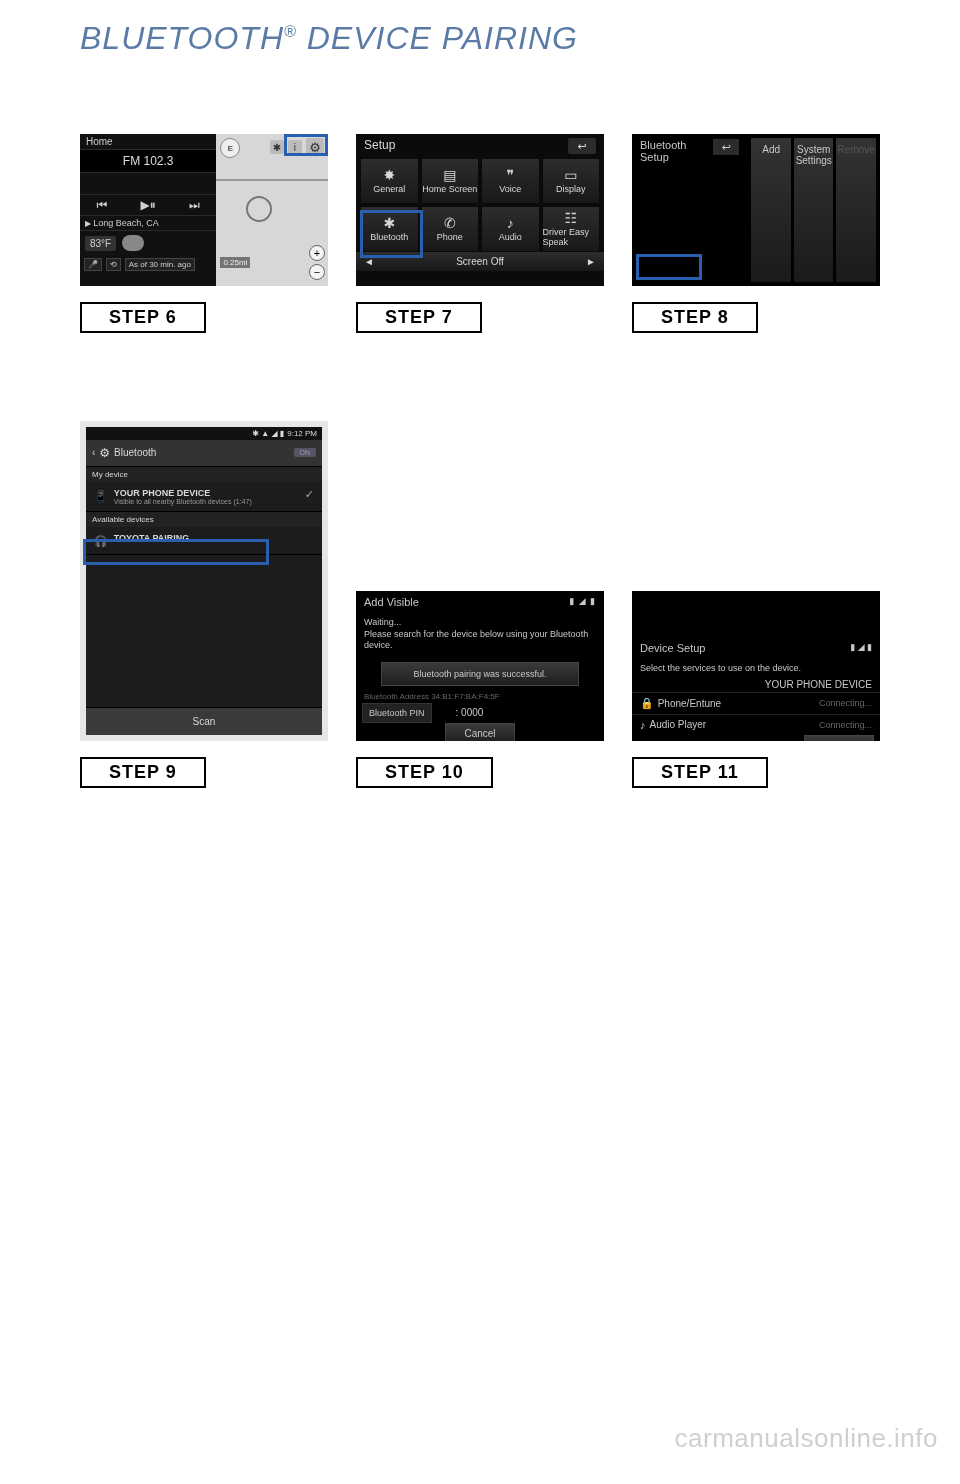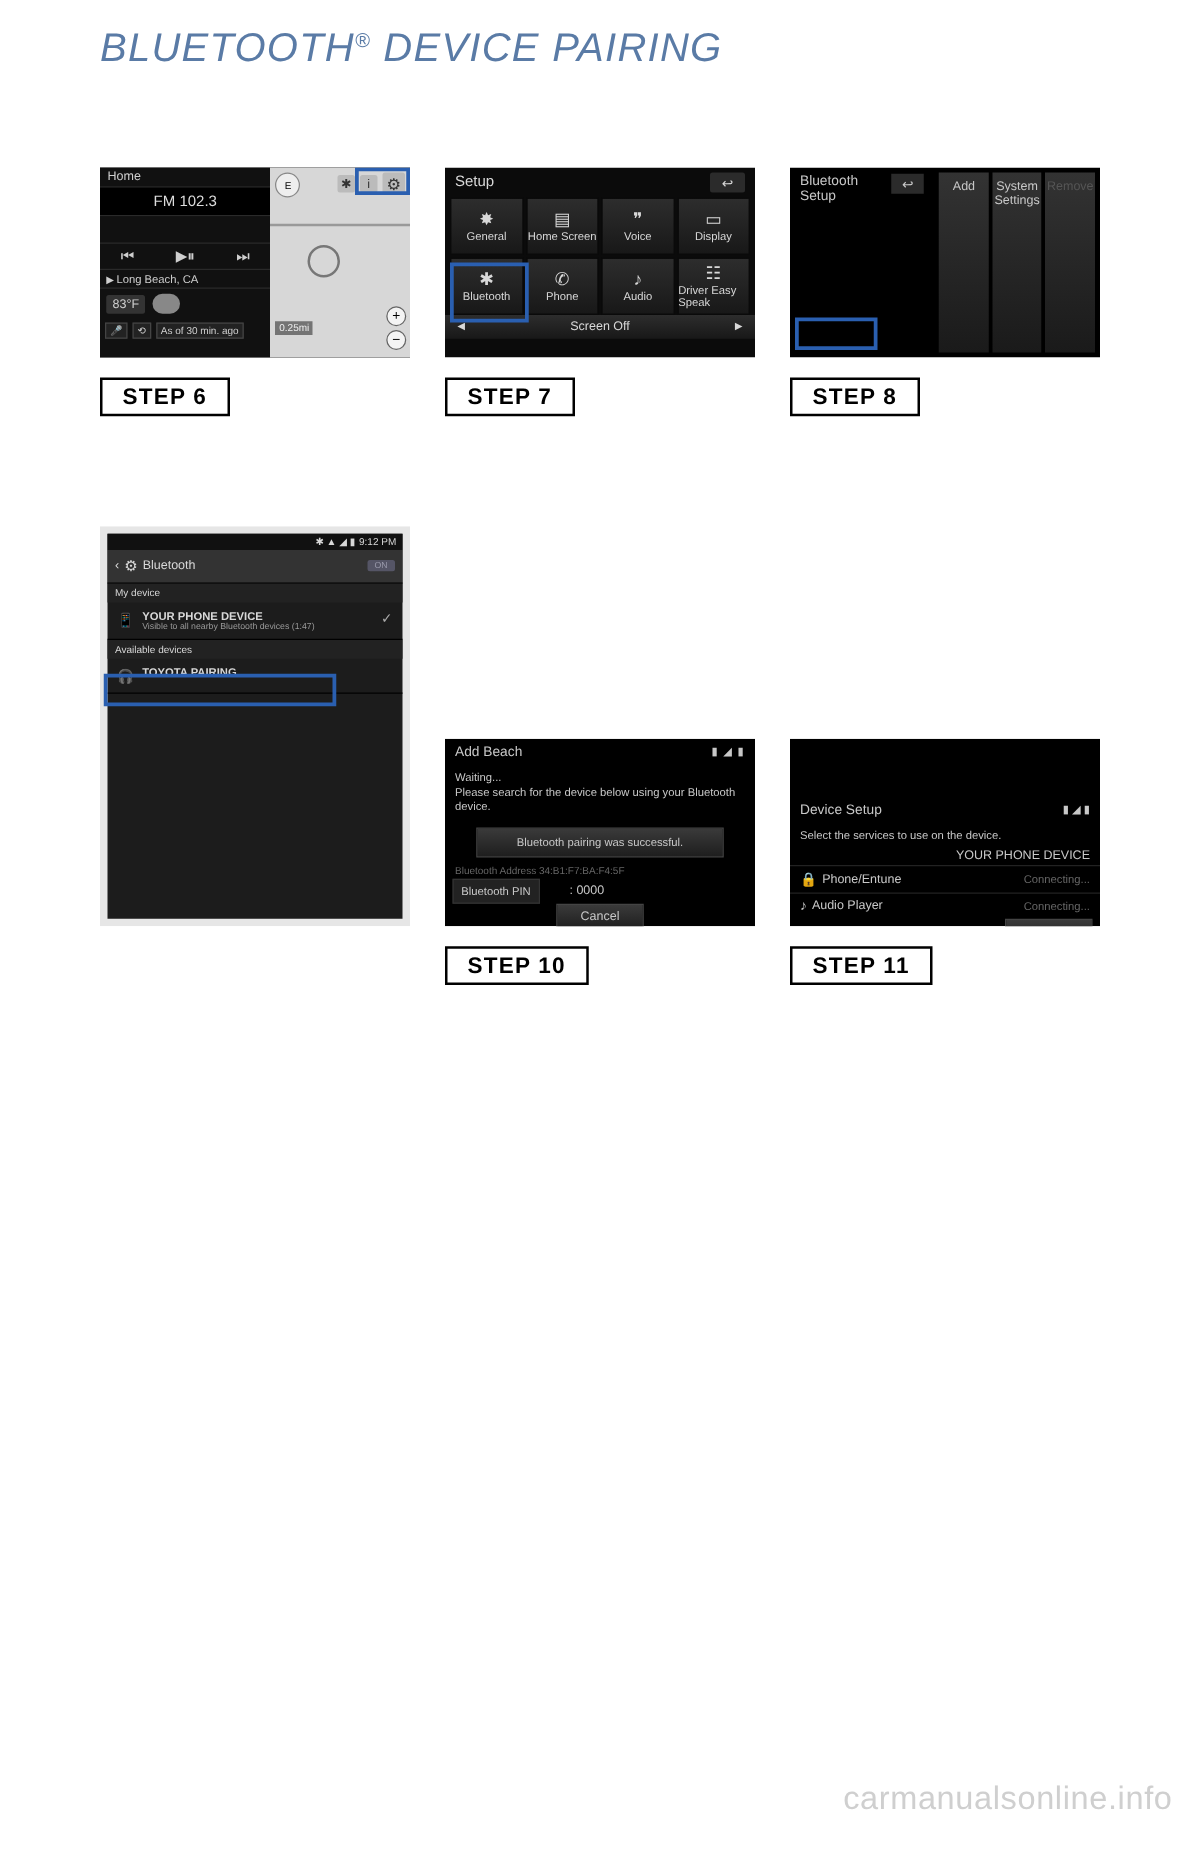--- a/index.html
+++ b/index.html
@@ -4,21 +4,21 @@
 <style>
   * { box-sizing: border-box; margin: 0; padding: 0; }
   body { width: 960px; height: 1484px; background: #fff; font-family: Arial, Helvetica, sans-serif; position: relative; }
   .page { padding: 20px 80px 0 80px; }
   .title { font-family: "Arial Narrow", Arial, sans-serif; font-style: italic; font-weight: 500; color: #5a7ba6; font-size: 32px; letter-spacing: 1px; margin-bottom: 6px; }
   .title sup { font-size: 16px; vertical-align: super; }
   .intro { color: #fff; font-size: 15px; margin-bottom: 50px; line-height: 1.4; }
   .row { display: flex; gap: 28px; margin-bottom: 30px; }
   .col { flex: 1; display: flex; flex-direction: column; }
   .img-area { height: 152px; margin-bottom: 16px; position: relative; background:#1a1a1a; overflow:hidden; }
-  .step-label { display: inline-block; border: 2px solid #000; padding: 3px 16px; font-weight: bold; font-size: 18px; letter-spacing: 1px; margin-bottom: 10px; }
+  .step-label { display: inline-block; border: 2px solid #000; padding: 3px 27px; font-weight: bold; font-size: 18px; letter-spacing: 1px; margin-bottom: 10px; }
   .desc { color: #fff; font-size: 13.5px; line-height: 1.35; }
   .desc sup { font-size: 9px; }
   .footnotes { color:#fff; font-size:11px; margin-top:80px; line-height:1.35; }
   .watermark { position:absolute; bottom:30px; right:22px; color:#cfcfcf; font-size:26px; font-weight:300; letter-spacing:0.5px; }
 
   
   .s6 { display:flex; }
   .s6-left { width:55%; background:#111; color:#cfcfcf; font-size:10px; display:flex; flex-direction:column; }
   .s6-left .hdr { padding:2px 6px; font-size:10px; display:flex; justify-content:space-between; }
   .s6-left .fm { background:#000; color:#ddd; text-align:center; font-size:12px; padding:4px 0; border-top:1px solid #2a2a2a; border-bottom:1px solid #2a2a2a; }
@@ -258,32 +258,34 @@
                   <div class="dn">YOUR PHONE DEVICE</div>
                   <div class="ds">Visible to all nearby Bluetooth devices (1:47)</div>
                 </div>
               <span class="chk">✓</span>
             </div>
             <div class="lab">Available devices</div>
             <div class="dev" style="border-bottom:1px solid #000;">
               <span class="di">🎧</span>
               <div class="dn">TOYOTA PAIRING</div>
             </div>
+            <div class="scan">Scan</div>
             <div class="hl-toyota"></div>
           </div>
         </div>
       </div>
+      <div><span class="step-label">STEP 9</span></div>
       <div class="desc"><span>Back on your Android</span><sup>®*</sup><span> device, select TOYOTA VEHICLE in Bluetooth Settings.</span></div>
     </div>
 
     <div class="col col-10">
       <div class="img-area">
         <div class="s10">
           <div class="hdr10">
-              <span>Add Beach</span>
+              <span>Add Visible</span>
               <span class="sig">▮ ◢ ▮</span>
             </div>
           <div class="msg"><span>Waiting...</span><br><span>Please search for the device below using your Bluetooth device.</span></div>
           <div class="toast">Bluetooth pairing was successful.</div>
           <div class="addr">Bluetooth Address    34:B1:F7:BA:F4:5F</div>
           <div class="pinrow">
               <span class="pinlab">Bluetooth PIN</span>
               <span class="pinval">: 0000</span>
             </div>
           <div class="cancel10">Cancel</div>

